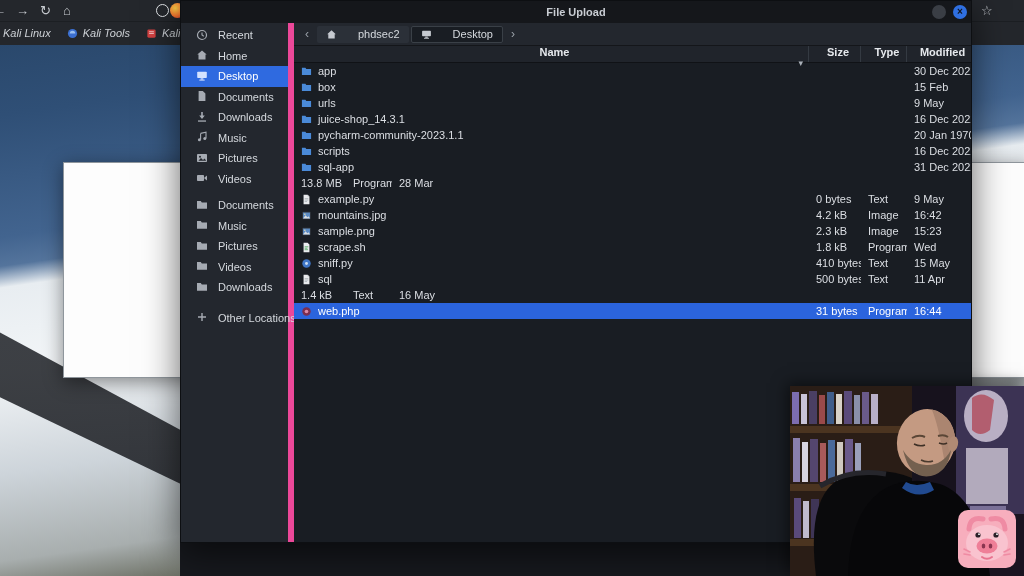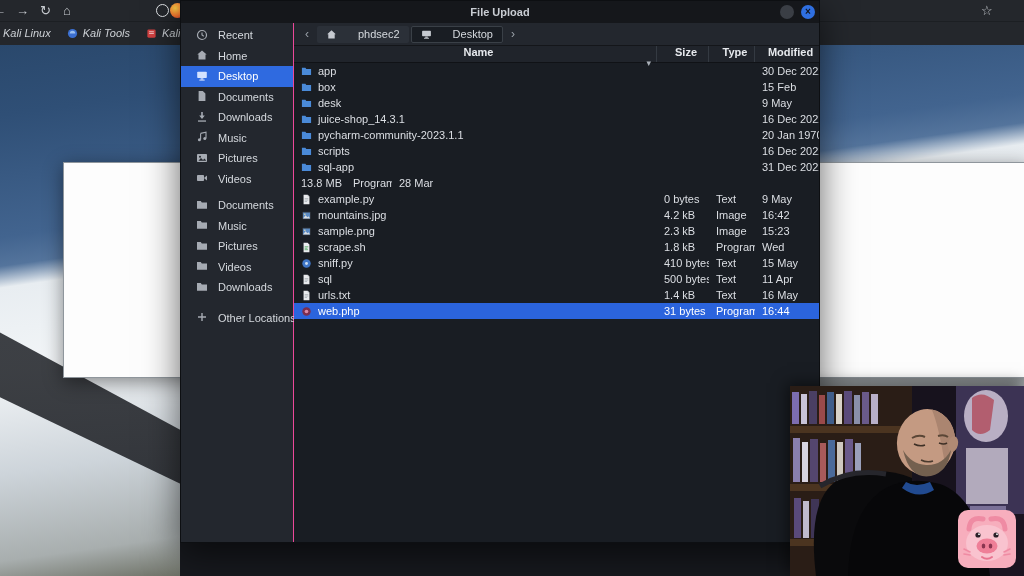--- a/index.html
+++ b/index.html
@@ -31,34 +31,34 @@
   .bm-item { display:inline-flex; align-items:flex-end; gap:5px; margin-right:16px;
     font-size:11px; color:#cdd1d6; white-space:nowrap;font-style:italic; }
   .bm-item .ic { display:flex; width:11px; height:11px; }
   .bm-item .ic svg { width:11px; height:11px; }
 
   
   #bottom-strip { position:absolute; left:180px; top:543px; width:844px; height:33px;
     background:#17191e; z-index:1; }
 
   
-  #dialog { position:absolute; left:180px; top:0; width:640px; height:543px; z-index:2;
+  #dialog { position:absolute; left:180px; top:0; width:792px; height:543px; z-index:2;
     display:flex; flex-direction:column; background:#191d23; border:1px solid #0d0f12;
     box-shadow:0 10px 34px rgba(0,0,0,.6); }
   #titlebar { position:relative; height:22px; background:#15171b; flex:0 0 22px;
     display:flex; align-items:center; justify-content:center; }
   #dialog-title { font-size:11px; font-weight:bold; color:#c9cdd3; }
   .win-ctrl { position:absolute; top:4px; width:14px; height:14px; border-radius:50%; }
   #ctrl-dot { right:25px; background:#3a3e45; }
   #ctrl-close { right:4px; background:#2f6fe0; color:#101318; font-size:10px; font-weight:bold;
     display:flex; align-items:center; justify-content:center; line-height:1; }
   #dlg-body { flex:1; display:flex; min-height:0; }
 
   
-  #sidebar { width:113px; flex:0 0 113px; background:#23272e; border-right:1px solid #ec4899; padding-top:2px; }
+  #sidebar { width:113px; flex:0 0 113px; background:#23272e; border-right:6px solid #ec4899; padding-top:2px; }
   .sb-group + .sb-group { margin-top:6px; }
   .sb-group:last-child { margin-top:10px; }
   .sb-item { height:20.5px; display:flex; align-items:center; gap:9px; padding-left:15px;
     font-size:11px; color:#d5d9de; cursor:default; white-space:nowrap; }
   .sb-item .ic { width:13px; height:13px; display:flex; color:#a6abb3; flex:0 0 13px; }
   .sb-item .ic svg { width:12px; height:12px; }
   .sb-item.sel { background:#2f6ae0; color:#fff; }
   .sb-item.sel .ic { color:#d4e2ff; }
 
   
@@ -352,21 +352,21 @@
               <div class="fc fc-type"></div>
               <div class="fc fc-mod">15 Feb</div>
             </div>
             <div class="frow">
               <div class="fc-name">
                 <span class="ic">
                   <svg viewBox="0 0 12 12">
                     <path d="M1 2h3.8l1 1.4H11v6.4H1z" fill="currentColor"></path>
                   </svg>
                 </span>
-                <span>desk</span>
+                <span>urls</span>
               </div>
               <div class="fc fc-size"></div>
               <div class="fc fc-type"></div>
               <div class="fc fc-mod">9 May</div>
             </div>
             <div class="frow">
               <div class="fc-name">
                 <span class="ic">
                   <svg viewBox="0 0 12 12">
                     <path d="M1 2h3.8l1 1.4H11v6.4H1z" fill="currentColor"></path>
@@ -512,32 +512,20 @@
                     </g>
                   </svg>
                 </span>
                 <span>sql</span>
               </div>
               <div class="fc fc-size">500 bytes</div>
               <div class="fc fc-type">Text</div>
               <div class="fc fc-mod">11 Apr</div>
             </div>
             <div class="frow">
-              <div class="fc-name">
-                <span class="ic">
-                  <svg viewBox="0 0 12 12">
-                    <path d="M2.8 0.8h4.4l2 2V11.2H2.8z" fill="#e9ebee"></path>
-                    <path d="M7.2 0.8l2 2H7.2z" fill="#b9bec5"></path>
-                    <g stroke="#9aa1a9" stroke-width="0.7">
-                      <path d="M4 5h4M4 6.6h4M4 8.2h2.6"></path>
-                    </g>
-                  </svg>
-                </span>
-                <span>urls.txt</span>
-              </div>
               <div class="fc fc-size">1.4 kB</div>
               <div class="fc fc-type">Text</div>
               <div class="fc fc-mod">16 May</div>
             </div>
             <div class="frow sel">
               <div class="fc-name">
                 <span class="ic">
                   <svg viewBox="0 0 12 12">
                     <circle cx="6" cy="6" r="4.6" fill="#7c2d4e"></circle>
                     <circle cx="6" cy="6" r="2" fill="#d98aa8"></circle>

